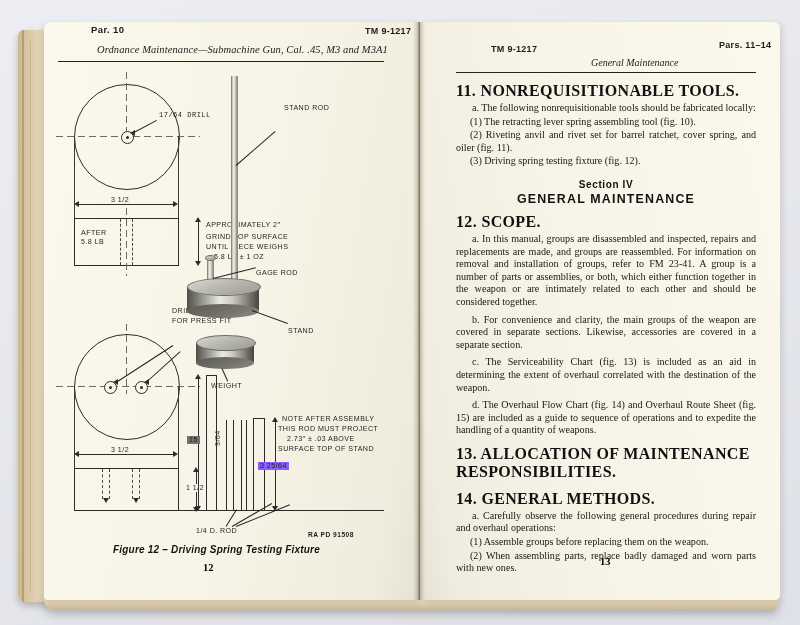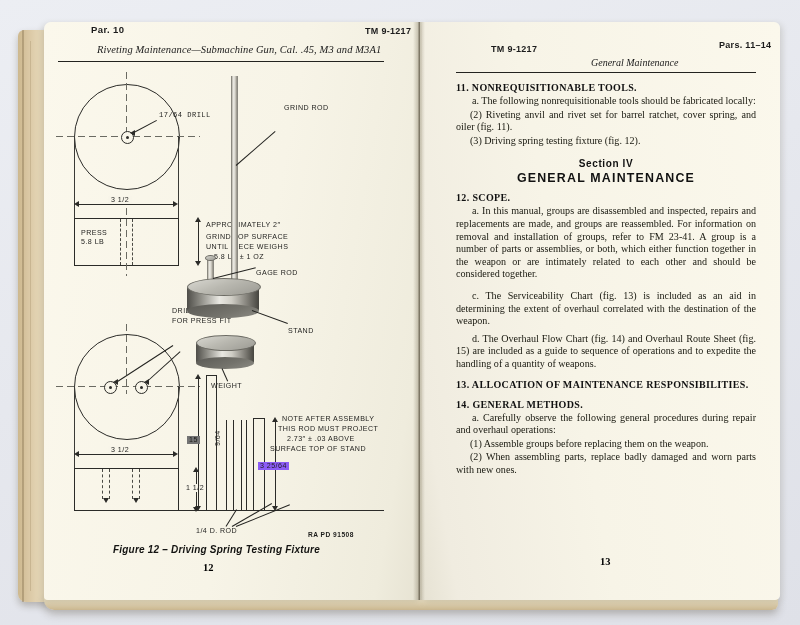--- a/index.html
+++ b/index.html
@@ -76,21 +76,21 @@
   .l-rule{position:absolute;left:58px;top:61px;width:326px;height:1px;background:#23231f;}
 
   
   .r-tm{left:456px;top:44px;font-size:9px;font-weight:bold;letter-spacing:.3px;}
   .r-pars{left:684px;top:40px;font-size:9px;font-weight:bold;letter-spacing:.3px;}
   .r-title{left:556px;top:57px;font-size:10px;font-style:italic;}
   .r-rule{position:absolute;left:456px;top:72px;width:300px;height:1px;background:#23231f;}
 
   
   .body-col{position:absolute;left:456px;top:82px;width:300px;}
-  .h-run{font-family:"Liberation Serif",serif;font-size:10px;font-weight:bold;
+  .h-run{font-family:"Liberation Serif",serif;font-size:16px;font-weight:bold;
          letter-spacing:.35px;color:#111;margin:0 0 2px 0;}
   .p{font-family:"Liberation Serif",serif;font-size:10.1px;line-height:12.6px;
      color:#18180f;margin:0 0 1px 0;text-align:justify;}
   .p.ind{text-indent:16px;}
   .p.ind2{text-indent:14px;}
   .gap{height:7px;}
   .gap-s{height:4px;}
   .sect{text-align:center;margin:11px 0 0 0;}
   .sect .s1{font-size:10px;font-weight:bold;letter-spacing:.6px;color:#111;}
   .sect .s2{font-size:12.4px;font-weight:bold;letter-spacing:1.2px;color:#111;margin-top:2px;}
@@ -155,21 +155,21 @@
 
     <div class="leaf leaf-left"></div>
 
     <div class="leaf leaf-right"></div>
 
     <div class="gutter"></div>
   </div>
 
   <div class="pg l-par">Par. 10</div>
   <div class="pg l-tm">TM 9-1217</div>
-  <div class="pg l-title serif">Riveting Maintenance—Submachine Gun, Cal. .45, M3 and M3A1</div>
+  <div class="pg l-title serif">Ordnance Maintenance—Submachine Gun, Cal. .45, M3 and M3A1</div>
   <div class="l-rule"></div>
 
   <div class="draw">
 
     <div class="circ" style="left:18px;top:4px;width:104px;height:104px;"></div>
     <div class="cl" style="left:0px;top:56px;width:144px;"></div>
     <div class="cl-v" style="left:70px;top:-8px;height:70px;"></div>
     <div class="hole" style="left:65px;top:51px;width:11px;height:11px;"></div>
     <div class="lead" style="left:76px;top:53px;width:28px;transform:rotate(-28deg);"></div>
     <div class="arw arw-l" style="left:74px;top:50px;"></div>
@@ -182,21 +182,21 @@
     <div class="arw arw-r" style="left:117px;top:121px;"></div>
     <div class="dimtxt c" style="left:52px;top:116px;background:#f8f5e9;padding:0 3px;">3  1/2</div>
 
     <div class="ln h" style="left:18px;top:138px;width:105px;"></div>
     <div class="ln h" style="left:18px;top:185px;width:105px;"></div>
     <div class="ln v" style="left:18px;top:138px;height:48px;"></div>
     <div class="ln v" style="left:122px;top:138px;height:48px;"></div>
     <div class="dash-v" style="left:64px;top:139px;height:46px;"></div>
     <div class="dash-v" style="left:76px;top:139px;height:46px;"></div>
     <div class="cl-v" style="left:70px;top:128px;height:68px;"></div>
-    <div class="dimtxt" style="left:25px;top:149px;">PRESS</div>
+    <div class="dimtxt" style="left:25px;top:149px;">AFTER</div>
     <div class="dimtxt" style="left:25px;top:158px;">5.8  LB</div>
 
     <div class="ln v" style="left:142px;top:140px;height:44px;"></div>
     <div class="arw arw-u" style="left:139px;top:137px;"></div>
     <div class="arw arw-d" style="left:139px;top:181px;"></div>
     <div class="dimtxt" style="left:150px;top:141px;">APPROXIMATELY  2″</div>
     <div class="dimtxt" style="left:150px;top:153px;">GRIND  TOP  SURFACE</div>
     <div class="dimtxt" style="left:150px;top:163px;">UNTIL  PIECE  WEIGHS</div>
     <div class="dimtxt" style="left:158px;top:173px;">5.8  LB ± 1   OZ</div>
 
@@ -261,31 +261,31 @@
     <div class="dimtxt" style="left:202px;top:382px;background:#8b5cf6;padding:0 2px;">3  25/64</div>
 
     <div class="dimtxt" style="left:140px;top:447px;">1/4  D.  ROD</div>
     <div class="lead" style="left:170px;top:446px;width:20px;transform:rotate(-58deg);"></div>
     <div class="lead" style="left:176px;top:446px;width:46px;transform:rotate(-30deg);"></div>
     <div class="lead" style="left:180px;top:446px;width:58px;transform:rotate(-22deg);"></div>
 
     <div class="dimtxt" style="left:226px;top:335px;">NOTE  AFTER  ASSEMBLY</div>
     <div class="dimtxt" style="left:222px;top:345px;">THIS  ROD  MUST  PROJECT</div>
     <div class="dimtxt" style="left:231px;top:355px;">2.73″ ± .03  ABOVE</div>
-    <div class="dimtxt" style="left:214px;top:365px;">SURFACE  TOP  OF  STAND</div>
+    <div class="dimtxt" style="left:222px;top:365px;">SURFACE  TOP  OF  STAND</div>
 
     <div class="rod" style="left:175px;top:-4px;width:5px;height:216px;"></div>
     <div class="rod" style="left:151px;top:178px;width:5px;height:36px;"></div>
     <div class="cyl-top" style="left:149px;top:175px;width:9px;height:4px;"></div>
 
     <div class="cyl" style="left:131px;top:206px;width:72px;height:26px;"></div>
     <div class="cyl-top" style="left:131px;top:198px;width:72px;height:16px;"></div>
     <div class="cyl-bot" style="left:131px;top:224px;width:72px;height:14px;"></div>
 
-    <div class="dimtxt" style="left:228px;top:24px;">GRIND ROD</div>
+    <div class="dimtxt" style="left:228px;top:24px;">STAND ROD</div>
     <div class="lead" style="left:180px;top:85px;width:52px;transform:rotate(-41deg);"></div>
 
     <div class="dimtxt" style="left:200px;top:189px;">GAGE ROD</div>
     <div class="lead" style="left:157px;top:198px;width:44px;transform:rotate(-14deg);"></div>
 
     <div class="dimtxt" style="left:232px;top:247px;">STAND</div>
     <div class="lead" style="left:196px;top:230px;width:38px;transform:rotate(20deg);"></div>
 
     <div class="cyl" style="left:140px;top:262px;width:58px;height:22px;"></div>
     <div class="cyl-top" style="left:140px;top:255px;width:58px;height:14px;"></div>
@@ -299,32 +299,34 @@
   <div class="pnum-l">12</div>
 
   <div class="pg r-tm">TM 9-1217</div>
   <div class="pg r-pars">Pars. 11–14</div>
   <div class="pg r-title serif">General Maintenance</div>
   <div class="r-rule"></div>
 
   <div class="body-col">
     <div class="h-run">11.  NONREQUISITIONABLE  TOOLS.</div>
     <div class="p ind">a.   The following nonrequisitionable tools should be fabricated locally:</div>
+    <div class="p ind2">(1)   The retracting lever spring assembling tool (fig. 10).</div>
     <div class="p ind2">(2)   Riveting anvil and rivet set for barrel ratchet, cover spring, and oiler (fig. 11).</div>
     <div class="p ind2">(3)   Driving spring testing fixture (fig. 12).</div>
 
     <div class="sect">
       <div class="s1">Section  IV</div>
       <div class="s2">GENERAL  MAINTENANCE</div>
     </div>
     <div class="gap"></div>
 
     <div class="h-run">12.   SCOPE.</div>
     <div class="p ind">a.   In this manual, groups are disassembled and inspected, repairs and replacements are made, and groups are reassembled.  For information on removal and installation of groups, refer to FM 23-41.  A group is a number of parts or assemblies, or both, which either function together in the weapon or are intimately related to each other and should be considered together.</div>
     <div class="gap-s"></div>
+    <div class="p ind">b.   For convenience and clarity, the main groups of the weapon are covered in separate sections.  Likewise, accessories are covered in a separate section.</div>
     <div class="gap-s"></div>
     <div class="p ind">c.   The Serviceability Chart (fig. 13) is included as an aid in determining the extent of overhaul correlated with the destination of the weapon.</div>
     <div class="gap-s"></div>
     <div class="p ind">d.   The Overhaul Flow Chart (fig. 14) and Overhaul Route Sheet (fig. 15) are included as a guide to sequence of operations and to expedite the handling of a quantity of weapons.</div>
     <div class="gap"></div>
 
     <div class="h-run">13.   ALLOCATION  OF  MAINTENANCE  RESPONSIBILITIES.</div>
     <div class="gap"></div>
 
     <div class="h-run">14.   GENERAL  METHODS.</div>

